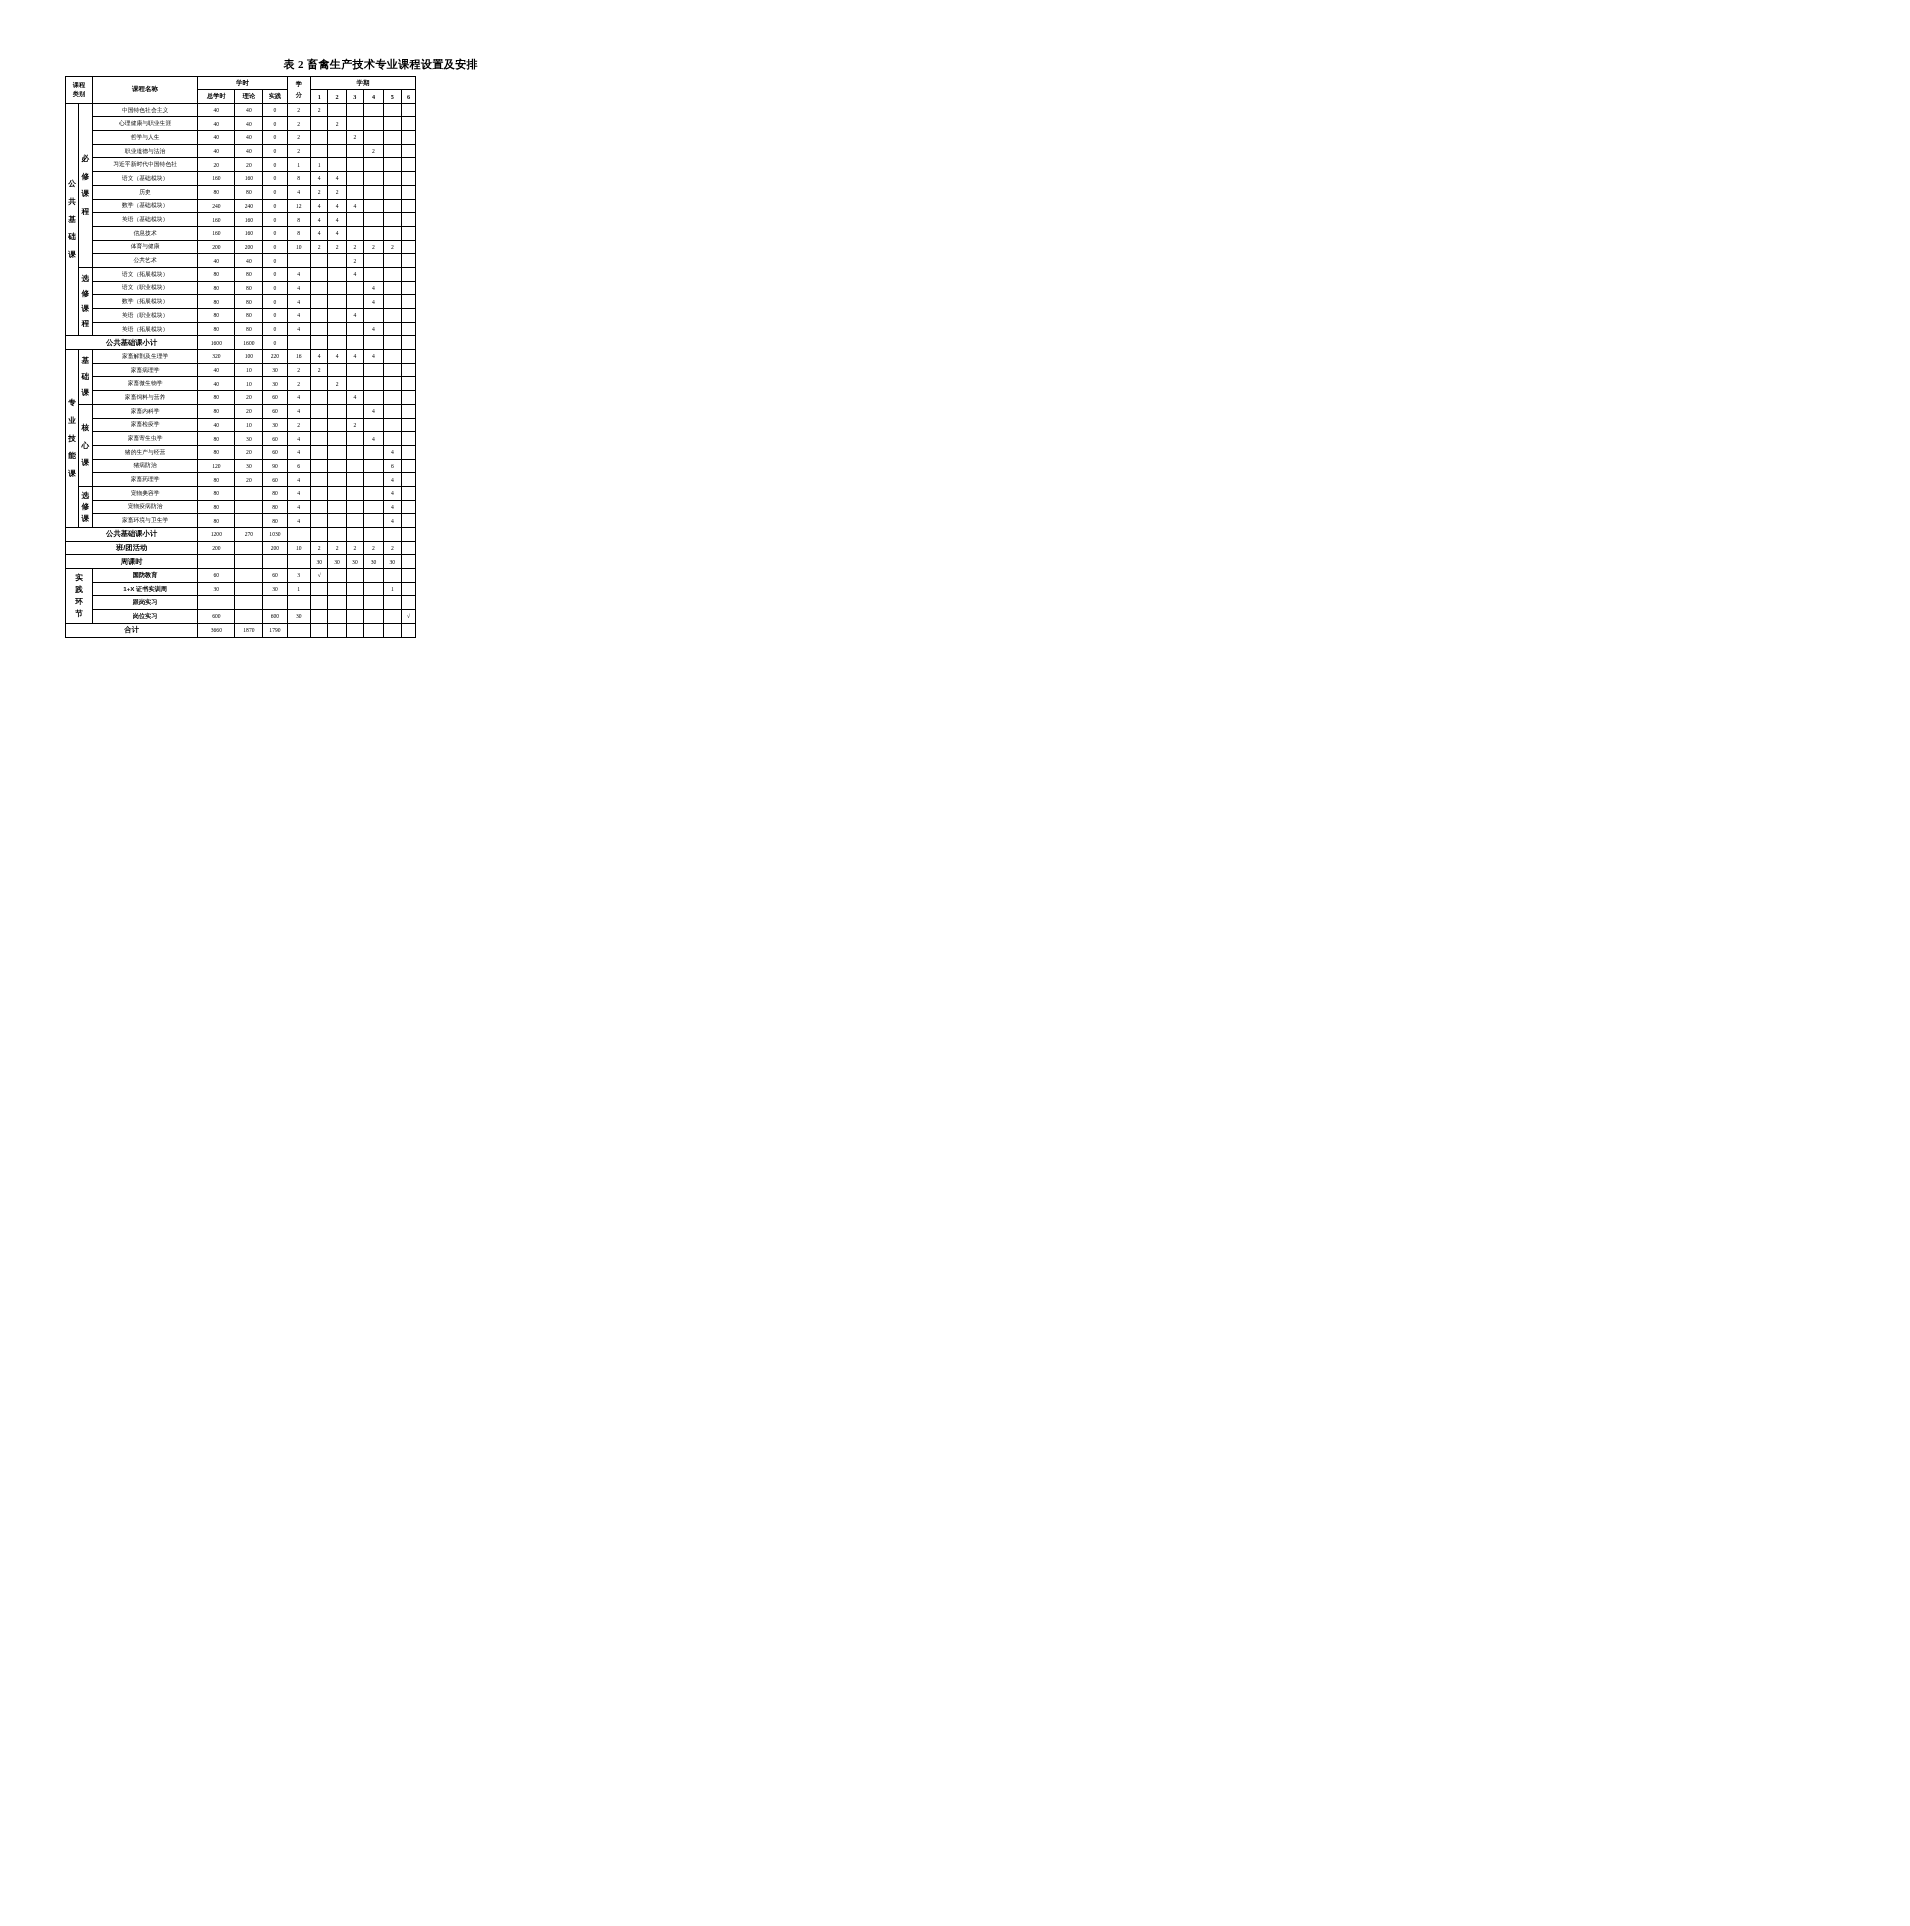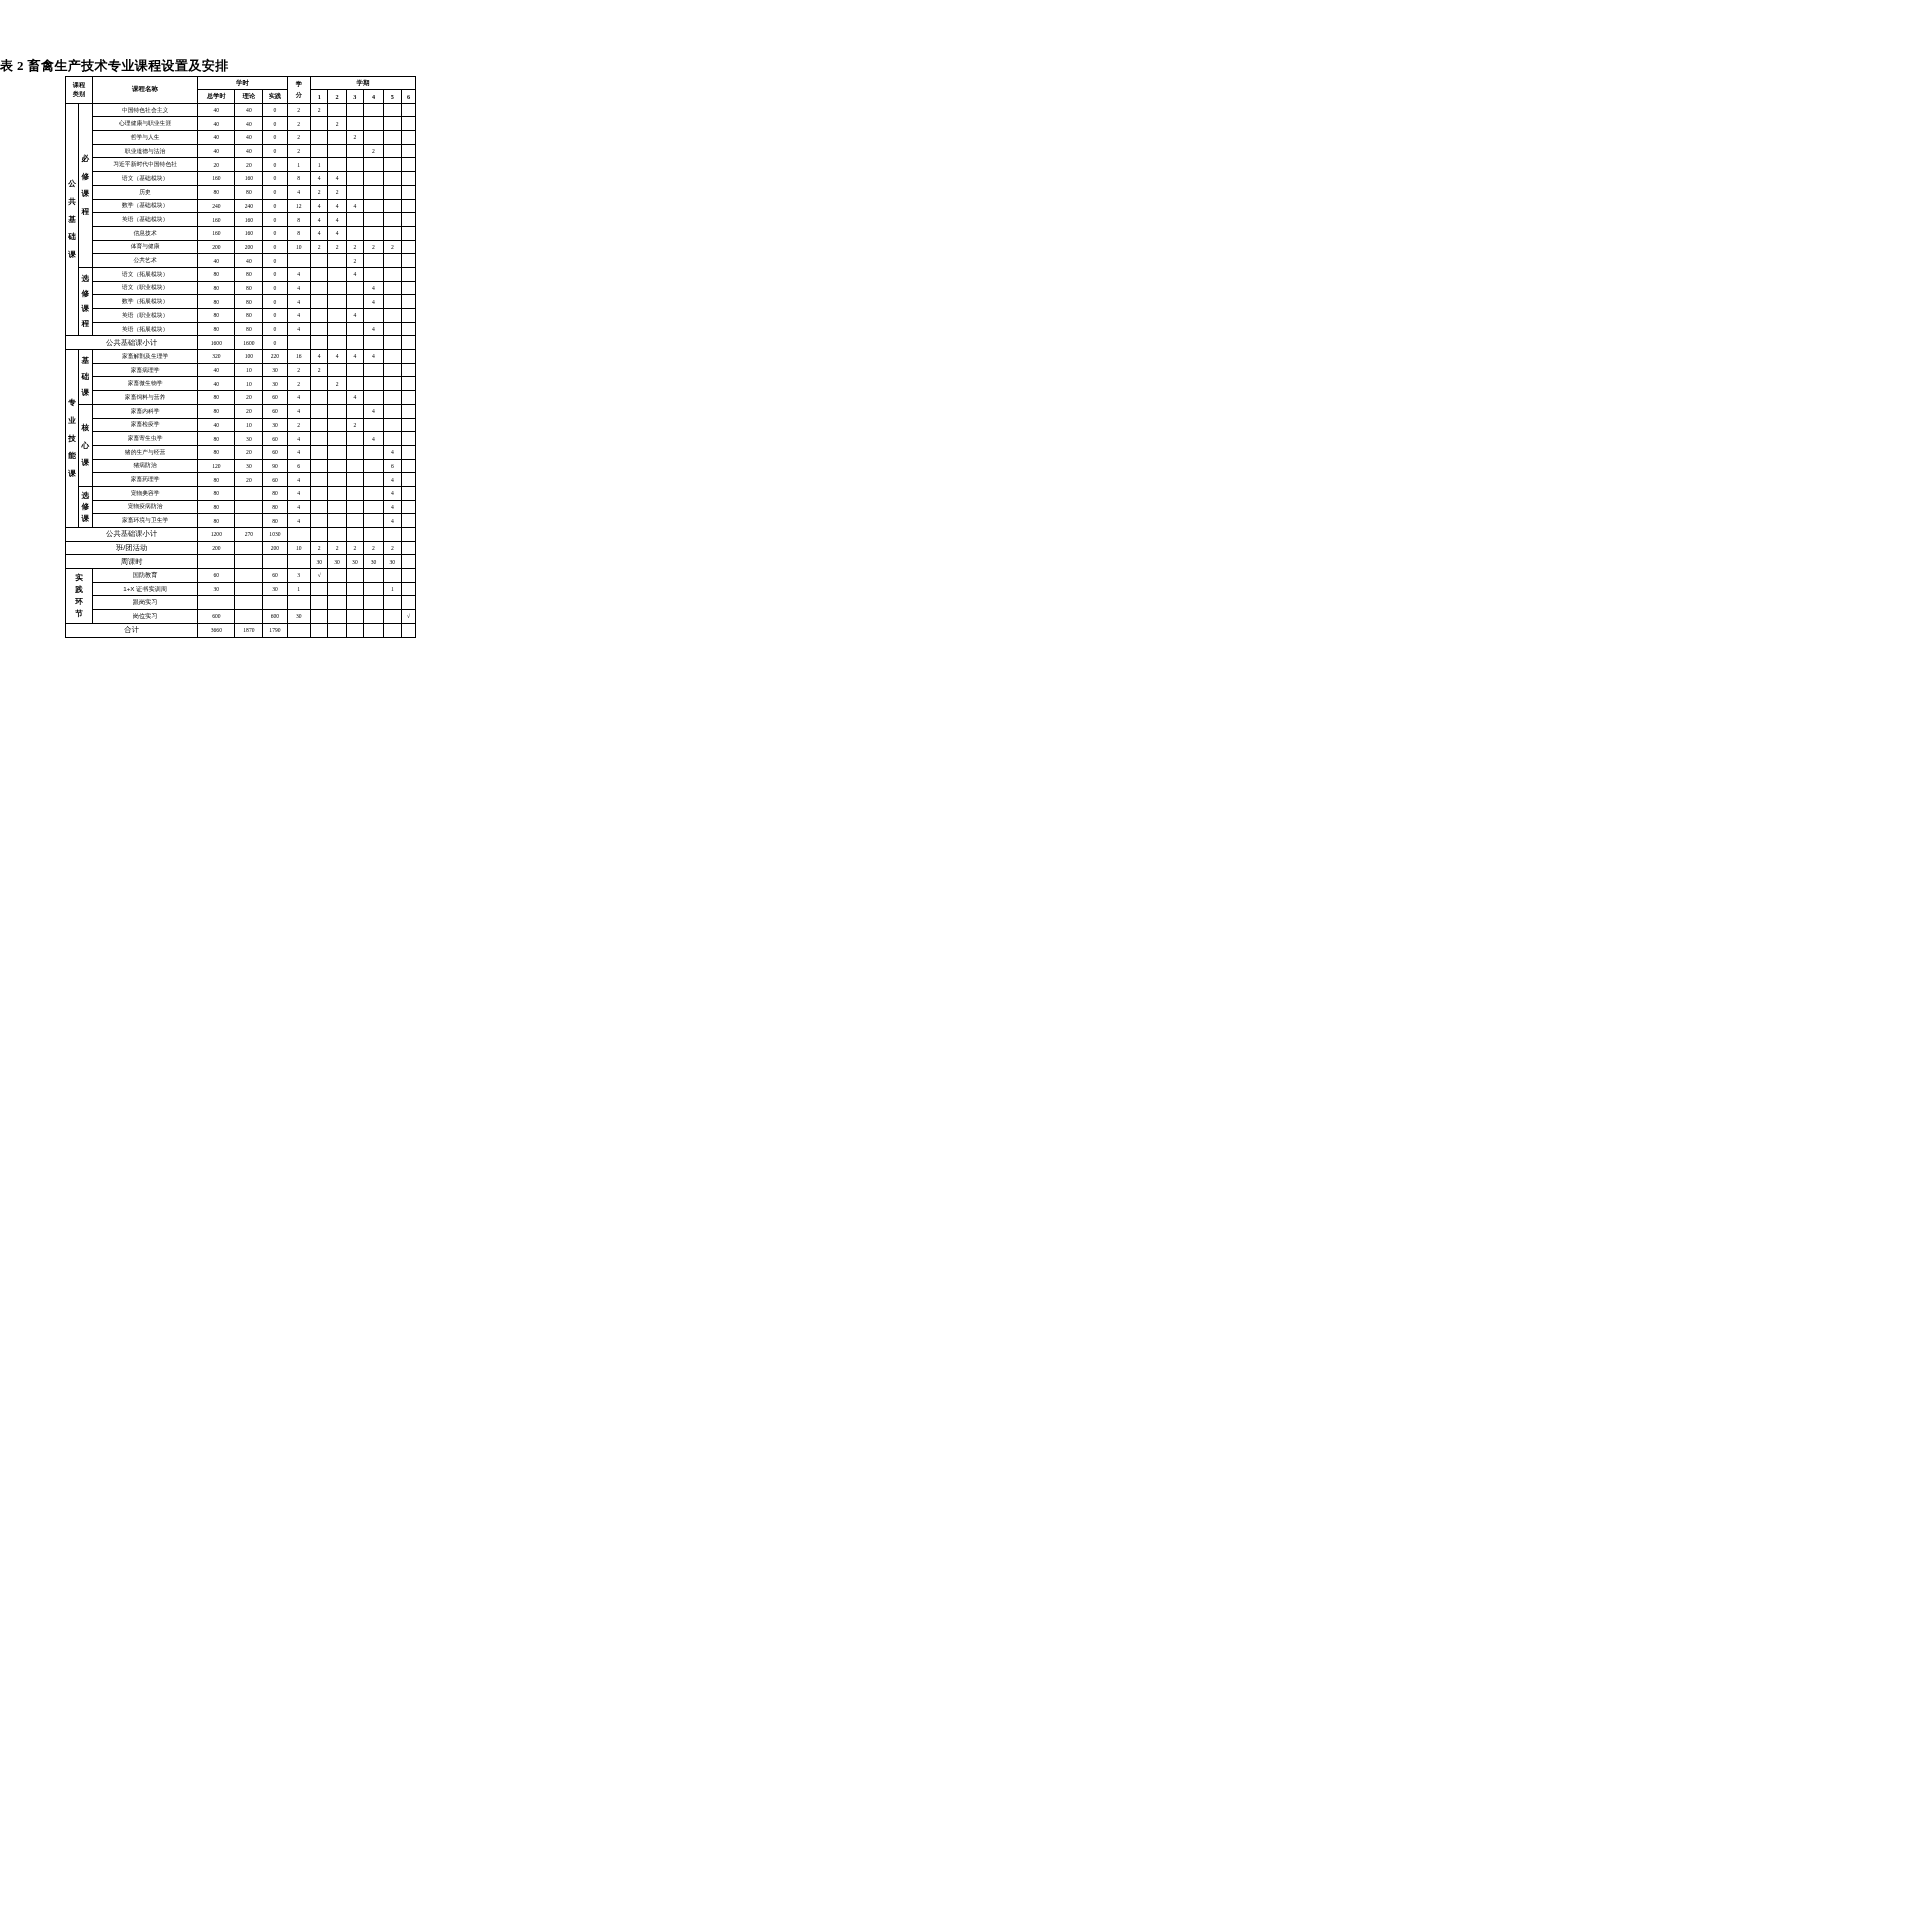--- a/index.html
+++ b/index.html
@@ -6,22 +6,22 @@
   body {
     width:478px; height:676px;
     background:#ffffff;
     position:relative;
     font-family:"Liberation Serif","DejaVu Serif",serif;
     color:#000;
     -webkit-font-smoothing:antialiased;
   }
   .title {
     position:absolute; top:57px; left:0; width:100%;
-    text-align:left;
-    font-size:13px; font-weight:bold;
+    text-align:right;
+    font-size:11px; font-weight:bold;
     letter-spacing:0.4px;
   }
   .tablewrap { position:absolute; left:65px; top:76px; width:351px; }
   table.curr {
     border-collapse:collapse;
     width:100%;
     table-layout:fixed;
     border:1.2px solid #000;
   }
   table.curr th, table.curr td {
@@ -39,21 +39,21 @@
   }
   thead tr.h1 th { height:12px; }
   thead tr.h2 th { height:12.7px; font-size:6.2px; }
   thead tr.h2 th { border-bottom:1.2px solid #000; }
   th.credits-h { border-bottom:1.2px solid #000; }
   tbody td { height:12.7px; }
   td.name { font-size:5.8px; }
   td.num  { font-size:5.6px; }
   .b {
     font-family:"Liberation Sans","DejaVu Sans",sans-serif;
-    font-weight:normal;
+    font-weight:bold;
     font-size:6.2px !important;
   }
   .big { font-size:7.3px !important; }
   td.cat {
     font-family:"Liberation Sans","DejaVu Sans",sans-serif;
     font-weight:bold;
   }
   .vtxt {
     display:inline-block;
     white-space:pre-line;

